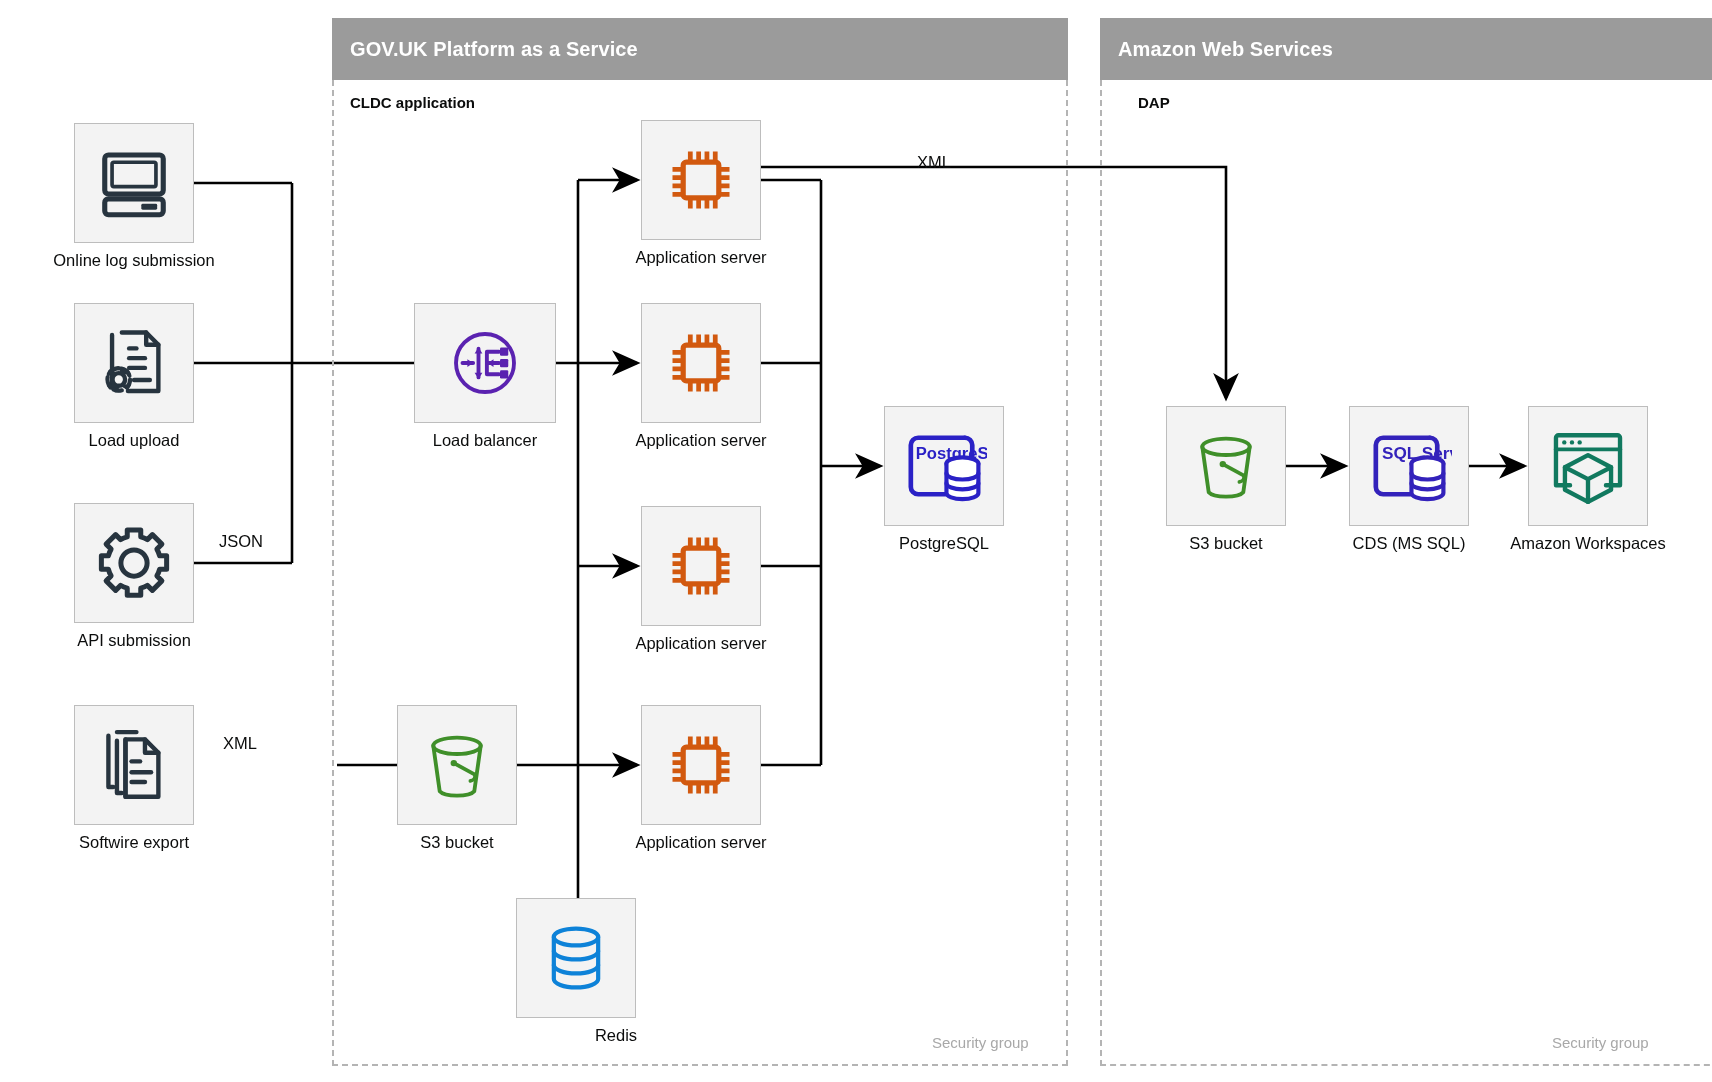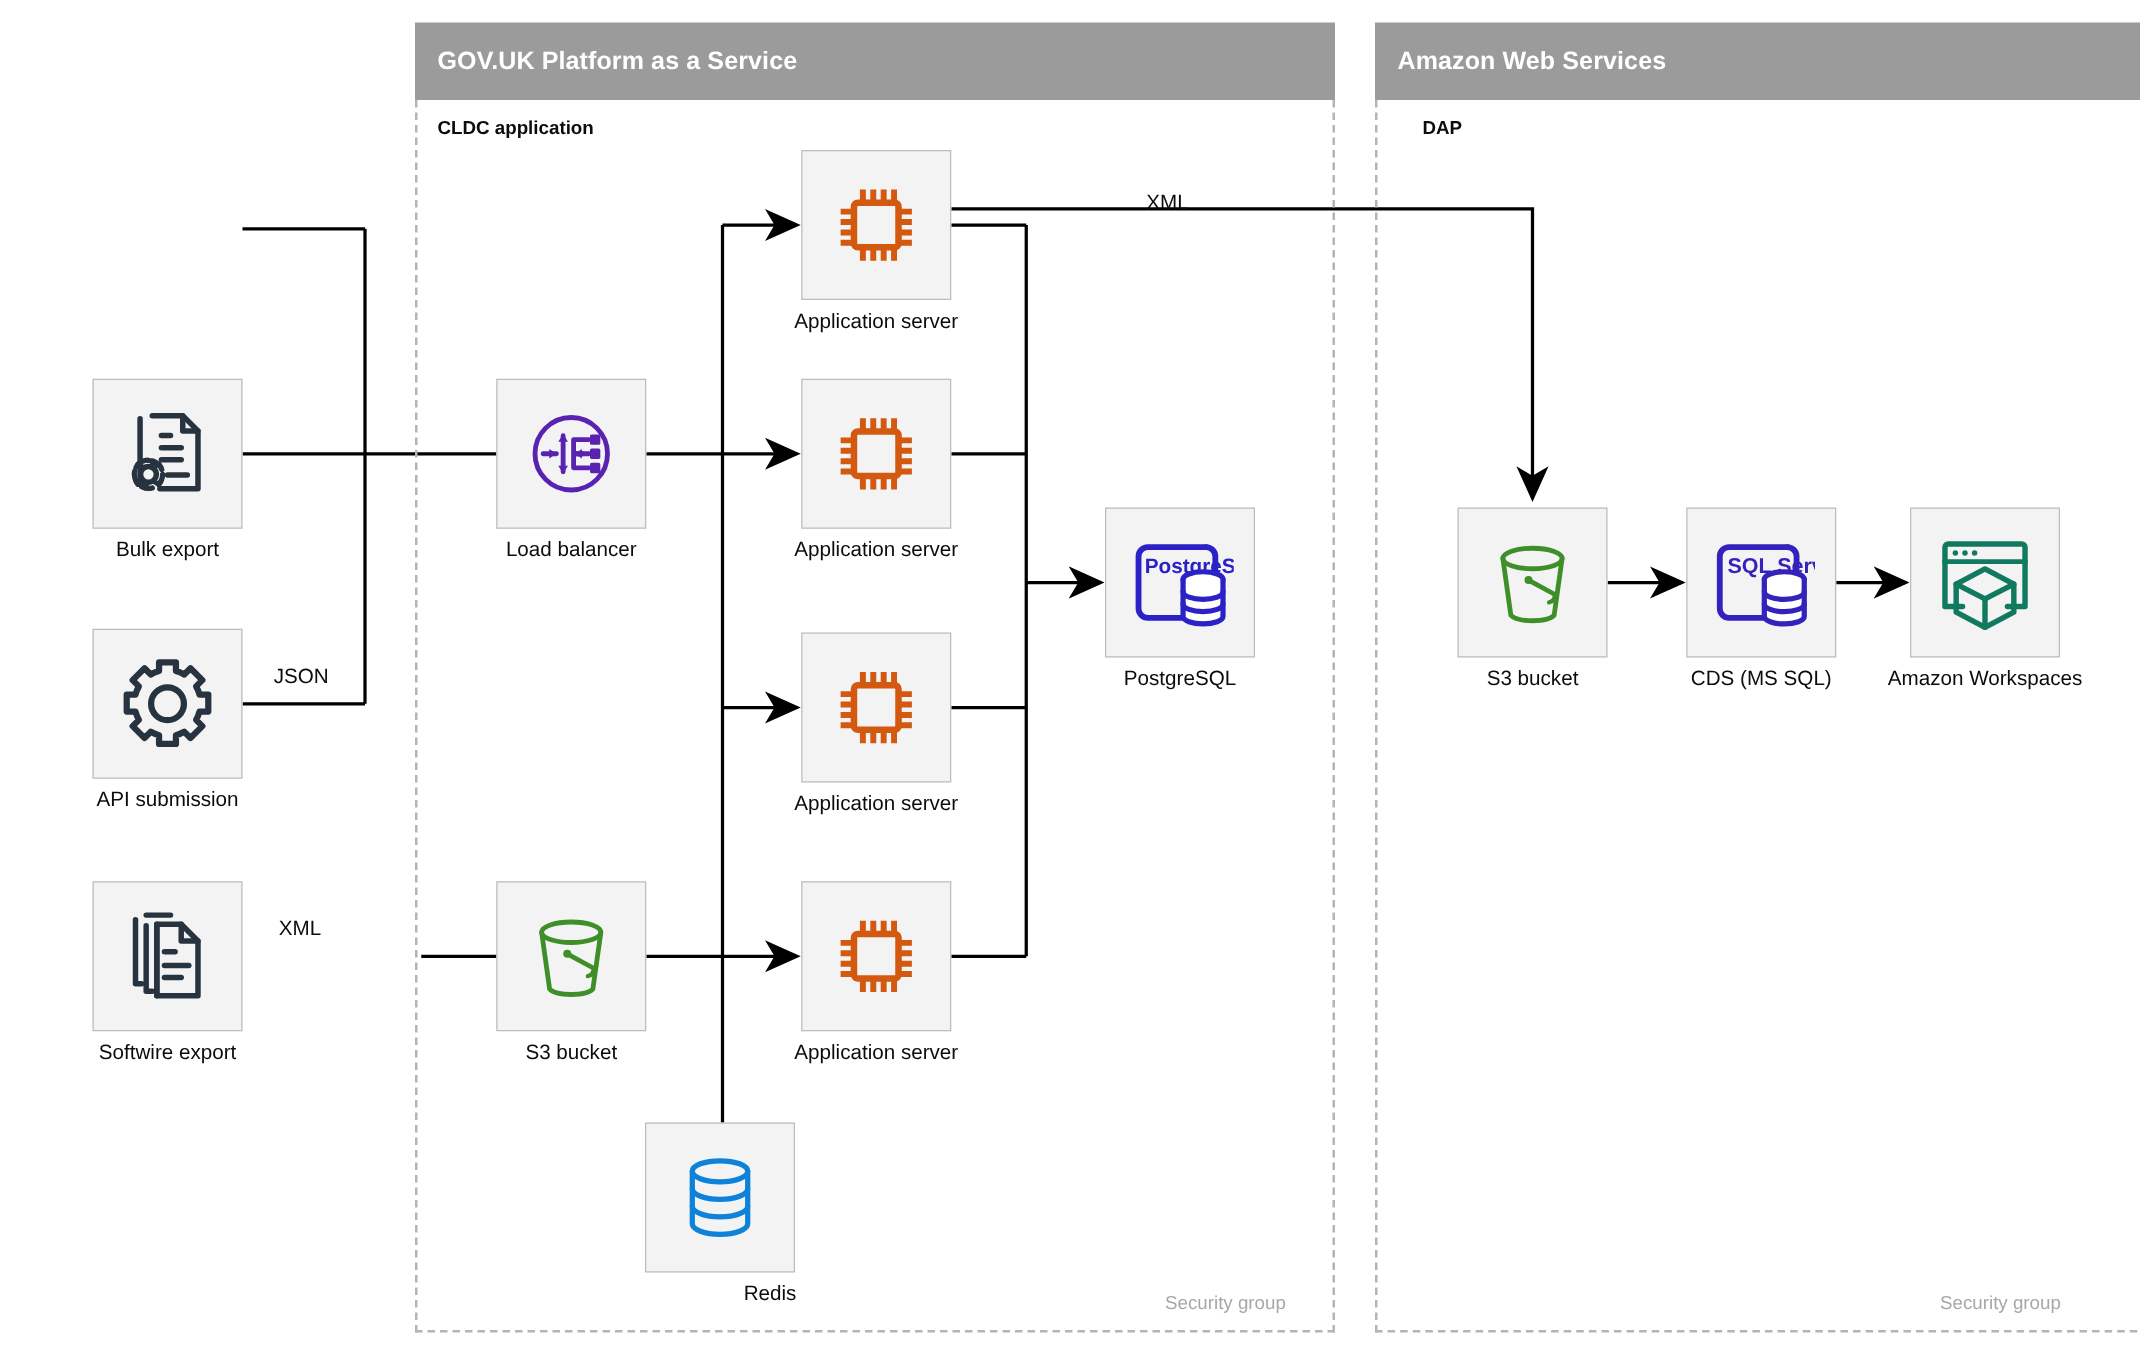--- a/index.html
+++ b/index.html
@@ -126,39 +126,50 @@
   <div class="group-sublabel" style="left:350px;top:94px;">CLDC application</div>
   <div class="group-footnote" style="left:932px;top:1034px;">Security group</div>
 
   <div class="group-header" style="left:1100px;top:18px;width:612px;height:62px;">
     <span>Amazon Web Services</span>
   </div>
   <div class="group-box" style="left:1100px;top:80px;width:630px;height:986px;"></div>
   <div class="group-sublabel" style="left:1118px;top:94px;margin-left:20px;">DAP</div>
   <div class="group-footnote" style="left:1552px;top:1034px;">Security group</div>
 
+  <div class="node" style="left:74px;top:123px;width:120px;height:120px;">
+    <div class="tile">
+      <svg width="78" height="78" viewBox="0 0 64 64" fill="none" stroke="#27343f" stroke-width="4.2" stroke-linejoin="round" stroke-linecap="round">
+        <rect x="8" y="9" width="48" height="32" rx="3"></rect>
+        <rect x="14" y="15" width="36" height="20" rx="1.5" stroke-width="3"></rect>
+        <rect x="8" y="45" width="48" height="13" rx="3"></rect>
+        <rect x="38" y="49" width="13" height="5" rx="1.2" fill="#27343f" stroke="none"></rect>
+      </svg>
+    </div>
+    <div class="node-label" style="top:128px;">Online log submission</div>
+  </div>
 
   <div class="node" style="left:74px;top:303px;width:120px;height:120px;">
     <div class="tile">
       <svg width="78" height="78" viewBox="0 0 64 64" fill="none" stroke="#27343f" stroke-width="3.6" stroke-linejoin="round" stroke-linecap="round">
         <path d="M14 9 L14 52 L18 52"></path>
         <path d="M22 7 L42 7 L52 17 L52 55 L27 55"></path>
         <path d="M42 7 L42 17 L52 17"></path>
         <path d="M28 20 L34 20"></path>
         <path d="M28 28 L41 28"></path>
         <path d="M28 36 L41 36"></path>
         <path d="M32 46 L45 46"></path>
         <circle cx="19.5" cy="45.5" r="5.2"></circle>
         <path d="M19.5 36.5 l2.6 0 0 3.1 M19.5 54.5 l-2.6 0 0 -3.1
                  M11.2 41 l1.3 -2.2 2.7 1.5 M27.8 50 l-1.3 2.2 -2.7 -1.5
                  M27.8 41 l-1.3 -2.2 -2.7 1.5 M11.2 50 l1.3 2.2 2.7 -1.5" stroke-width="3.2"></path>
         <circle cx="19.5" cy="45.5" r="9.3" stroke-width="3.4" stroke-dasharray="7.3 4.6"></circle>
       </svg>
     </div>
-    <div class="node-label" style="top:128px;">Bulk export</div>
+    <div class="node-label" style="top:128px;">Load upload</div>
   </div>
 
   <div class="node" style="left:74px;top:503px;width:120px;height:120px;">
     <div class="tile">
       <svg width="80" height="80" viewBox="0 0 64 64" fill="none" stroke="#27343f" stroke-width="4" stroke-linejoin="round" stroke-linecap="round">
         <circle cx="32" cy="32" r="10.5"></circle>
         <path d="M26.6 5.5 h10.8 v5.6 a21.6 21.6 0 0 1 5.3 2.2 l4 -4 7.6 7.6 -4 4
                  a21.6 21.6 0 0 1 2.2 5.3 h5.6 v10.8 h-5.6 a21.6 21.6 0 0 1 -2.2 5.3
                  l4 4 -7.6 7.6 -4 -4 a21.6 21.6 0 0 1 -5.3 2.2 v5.6 h-10.8 v-5.6
                  a21.6 21.6 0 0 1 -5.3 -2.2 l-4 4 -7.6 -7.6 4 -4
@@ -180,21 +191,21 @@
         <path d="M25 11 L41 11 L52 22 L52 58 L25 58 Z"></path>
         <path d="M41 11 L41 22 L52 22"></path>
         <path d="M30 29 L37 29"></path>
         <path d="M30 38 L46 38"></path>
         <path d="M30 46 L41 46"></path>
       </svg>
     </div>
     <div class="node-label" style="top:128px;">Softwire export</div>
   </div>
 
-  <div class="node" style="left:397px;top:303px;width:120px;height:120px;">
+  <div class="node" style="left:414px;top:303px;width:142px;height:120px;">
     <div class="tile">
       <svg width="80" height="80" viewBox="0 0 64 64" fill="none" stroke="#5a22b0" stroke-width="3.1" stroke-linejoin="round" stroke-linecap="round">
         <circle cx="32" cy="32" r="23.2"></circle>
         <path d="M14 32 h8.5"></path>
         <path d="M22.5 32 l-4.6 -3.1 v6.2 z" fill="#5a22b0" stroke="none"></path>
         <path d="M26.8 20.5 v23"></path>
         <path d="M26.8 19.3 l-3.1 5 h6.2 z" fill="#5a22b0" stroke="none"></path>
         <path d="M26.8 44.7 l-3.1 -5 h6.2 z" fill="#5a22b0" stroke="none"></path>
         <path d="M39.5 32 h-5.2"></path>
         <path d="M34.2 32 l4.6 -3.1 v6.2 z" fill="#5a22b0" stroke="none"></path>

